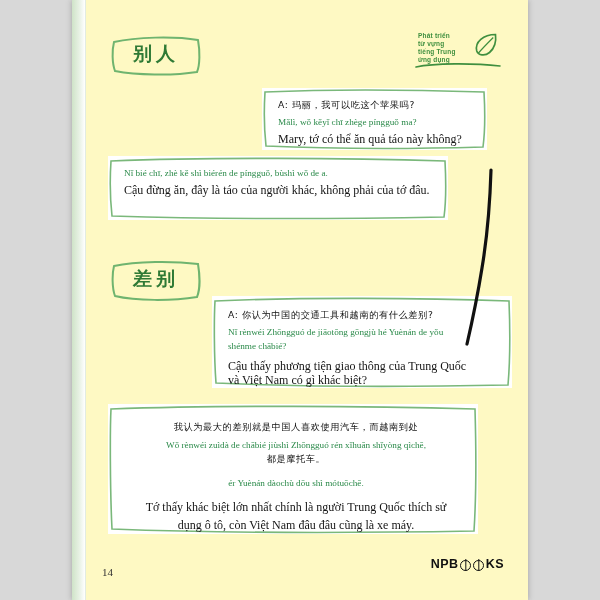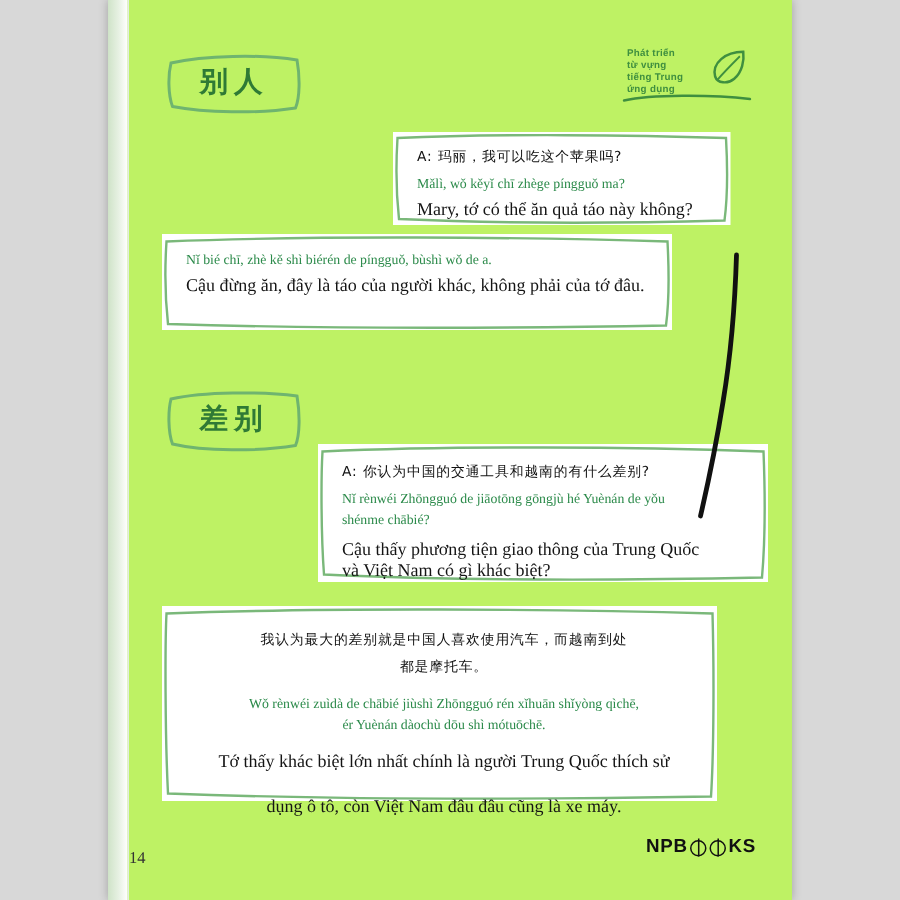--- a/index.html
+++ b/index.html
@@ -12,21 +12,21 @@
     background: #d8d8d8;
     font-family: "Liberation Serif", serif;
     overflow: hidden;
   }
   #page {
     position: absolute;
     left: 72px;
     top: 0;
     width: 456px;
     height: 600px;
-    background: #bef264;
+    background: #fef9c3;
     box-shadow: 0 0 6px rgba(0,0,0,0.25);
     overflow: hidden;
   }
   
   .page-edge {
     position: absolute;
     left: 0;
     top: 0;
     width: 13px;
     height: 600px;
@@ -144,21 +144,21 @@
     left: 392px;
     top: 168px;
     width: 40px;
     height: 180px;
     pointer-events: none;
   }
 
   
   .page-number {
     position: absolute;
-    left: 14px;
+    left: 30px;
     bottom: 22px;
     font-family: "Liberation Serif", serif;
     font-size: 11px;
     color: #333;
   }
   .footer-brand {
     position: absolute;
     right: 24px;
     bottom: 29px;
     font-family: "Liberation Sans", sans-serif;
@@ -262,24 +262,24 @@
       <p class="line viet">và Việt Nam có gì khác biệt?</p>
     </div>
   </div>
 
   <div class="box" style="left:36px; top:404px; width:370px; height:130px;">
     <svg class="bframe" viewBox="0 0 370 130" preserveAspectRatio="none">
       <path d="M3 5 C110 1 260 2 367 5 C368 40 368 96 366 127 C250 129 110 129 4 125 C2 86 2 24 3 5 Z" fill="none" stroke="#7ab87a" stroke-width="1.6"></path>
     </svg>
     <div class="content" style="padding:16px 14px 8px 20px;text-align:center;">
       <p class="line hanzi" style="margin-bottom:4px;">我认为最大的差别就是中国人喜欢使用汽车，而越南到处</p>
+      <p class="line pinyin" style="margin-bottom:0;">Wǒ rènwéi zuìdà de chābié jiùshì Zhōngguó rén xǐhuān shǐyòng qìchē,</p>
       <p class="line hanzi" style="margin-bottom:10px;">都是摩托车。</p>
-      <p class="line pinyin" style="margin-bottom:0;">Wǒ rènwéi zuìdà de chābié jiùshì Zhōngguó rén xǐhuān shǐyòng qìchē,</p>
       <p class="line pinyin" style="margin-bottom:10px;">ér Yuènán dàochù dōu shì mótuōchē.</p>
-      <p class="line viet" style="margin-bottom:16px;">Tớ thấy khác biệt lớn nhất chính là người Trung Quốc thích sử</p>
+      <p class="line viet" style="margin-bottom:4px;">Tớ thấy khác biệt lớn nhất chính là người Trung Quốc thích sử</p>
       <p class="line viet">dụng ô tô, còn Việt Nam đâu đâu cũng là xe máy.</p>
     </div>
   </div>
 
   <svg class="ink" viewBox="0 0 40 180">
     <path d="M27 2 C26 35 23 70 18 100 C14 125 9 150 3 176" fill="none" stroke="#111111" stroke-width="3.2" stroke-linecap="round"></path>
   </svg>
 
   <div class="page-number">14</div>
   <div class="footer-brand">

